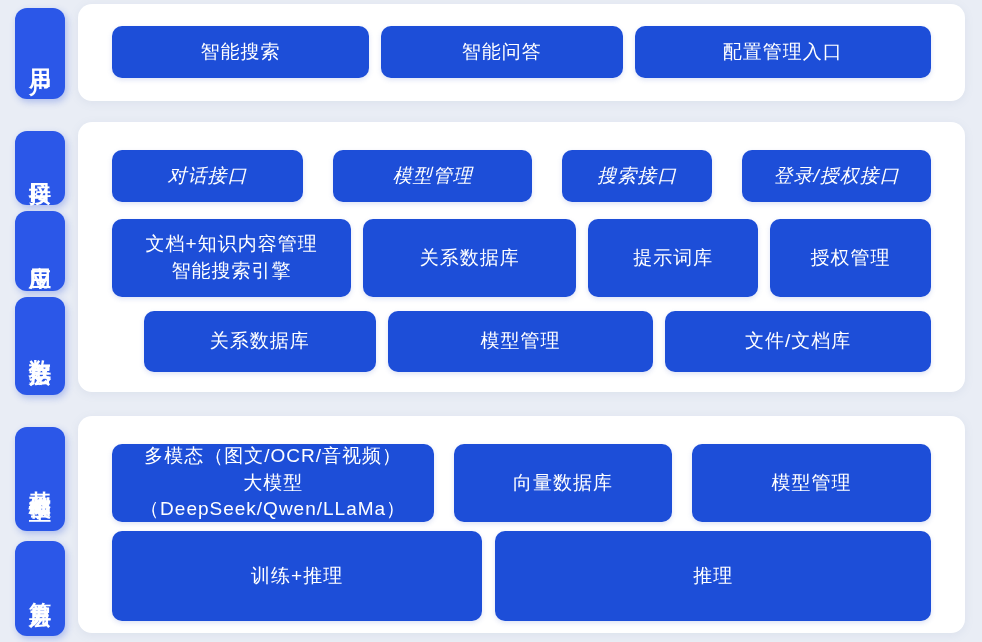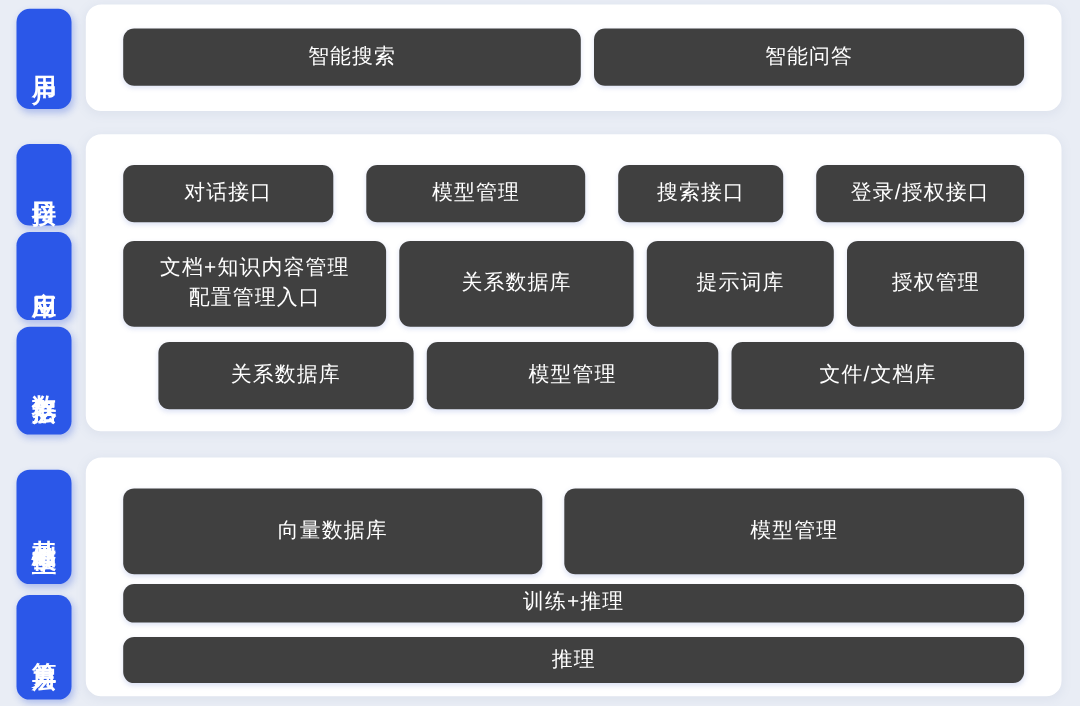--- a/index.html
+++ b/index.html
@@ -42,21 +42,21 @@
     background: #ffffff;
     border-radius: 14px;
     box-shadow: 0 2px 10px rgba(110, 130, 170, 0.10);
     display: flex;
     flex-direction: column;
   }
 
   .row { display: flex; }
 
   .block {
-    background: #404040;
+    background: #1d4ed8;
     color: #ffffff;
     border-radius: 10px;
     font-size: 19px;
     letter-spacing: 1px;
     display: flex;
     align-items: center;
     justify-content: center;
     text-align: center;
     white-space: pre-line;
     line-height: 1.4;
@@ -69,84 +69,87 @@
   .s1 .panel { height: 97px; padding: 22px 34px 23px; }
   .s1 .row { height: 52px; gap: 12px; }
 
   
   .s2 .label-col { padding-top: 9px; }
   .s2 .side-label { height: 74px; }
   .s2 .side-label + .side-label { margin-top: 6px; }
   .s2 .side-label:nth-child(2) { height: 80px; }
   .s2 .side-label:nth-child(3) { height: 98px; }
   .s2 .panel { height: 270px; padding: 28px 34px 19px; }
-  .s2 .row-1 { height: 52px; gap: 30px; }
+  .s2 .row-1 { height: 52px; gap: 30px; font-style: italic; }
   .s2 .row-2 { height: 78px; gap: 12px; margin-top: 17px; }
   .s2 .row-3 { height: 61px; gap: 12px; margin-top: 14px; margin-left: 32px; }
 
   
   .s3 .label-col { padding-top: 11px; }
   .s3 .side-label { height: 104px; }
   .s3 .side-label + .side-label { margin-top: 10px; height: 95px; }
   .s3 .panel { height: 217px; padding: 28px 34px 12px; }
   .s3 .row-1 { height: 78px; gap: 20px; }
-  .s3 .row-2 { height: 90px; gap: 13px; margin-top: 9px; flex-direction: column; }
+  .s3 .row-2 { height: 90px; gap: 13px; margin-top: 9px; }
 </style>
 </head>
 <body>
 
 <div class="stage">
 
   <div class="layer-section s1">
     <div class="label-col">
       <div class="side-label">用户</div>
     </div>
     <div class="panel">
       <div class="row">
         <div class="block" style="flex:268">智能搜索</div>
         <div class="block" style="flex:252">智能问答</div>
+        <div class="block" style="flex:309">配置管理入口</div>
       </div>
     </div>
   </div>
 
   <div class="layer-section s2">
     <div class="label-col">
       <div class="side-label">接口</div>
       <div class="side-label">应用</div>
       <div class="side-label">数据层</div>
     </div>
     <div class="panel">
       <div class="row row-1">
         <div class="block" style="flex:166">对话接口</div>
         <div class="block" style="flex:173">模型管理</div>
         <div class="block" style="flex:130">搜索接口</div>
         <div class="block" style="flex:164">登录/授权接口</div>
       </div>
       <div class="row row-2">
         <div class="block" style="flex:253">文档+知识内容管理
-配置管理入口</div>
+智能搜索引擎</div>
         <div class="block" style="flex:225">关系数据库</div>
         <div class="block" style="flex:180">提示词库</div>
         <div class="block" style="flex:170">授权管理</div>
       </div>
       <div class="row row-3">
         <div class="block" style="flex:253">关系数据库</div>
         <div class="block" style="flex:290">模型管理</div>
         <div class="block" style="flex:290">文件/文档库</div>
       </div>
     </div>
   </div>
 
   <div class="layer-section s3">
     <div class="label-col">
       <div class="side-label">基础模型</div>
       <div class="side-label">算力层</div>
     </div>
     <div class="panel">
       <div class="row row-1">
+        <div class="block" style="flex:333">多模态（图文/OCR/音视频）
+大模型（DeepSeek/Qwen/LLaMa）</div>
         <div class="block" style="flex:225">向量数据库</div>
         <div class="block" style="flex:247">模型管理</div>
       </div>
       <div class="row row-2">
         <div class="block" style="flex:385">训练+推理</div>
         <div class="block" style="flex:453">推理</div>
       </div>
     </div>
   </div>
 

